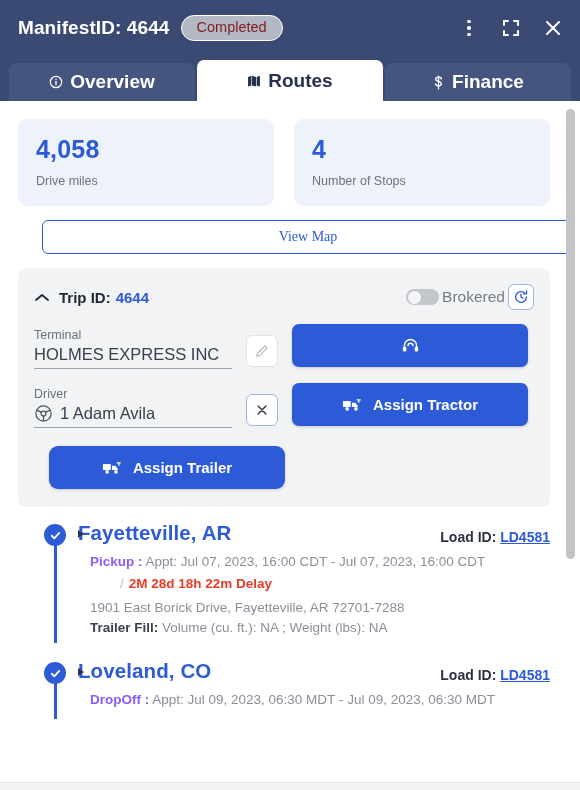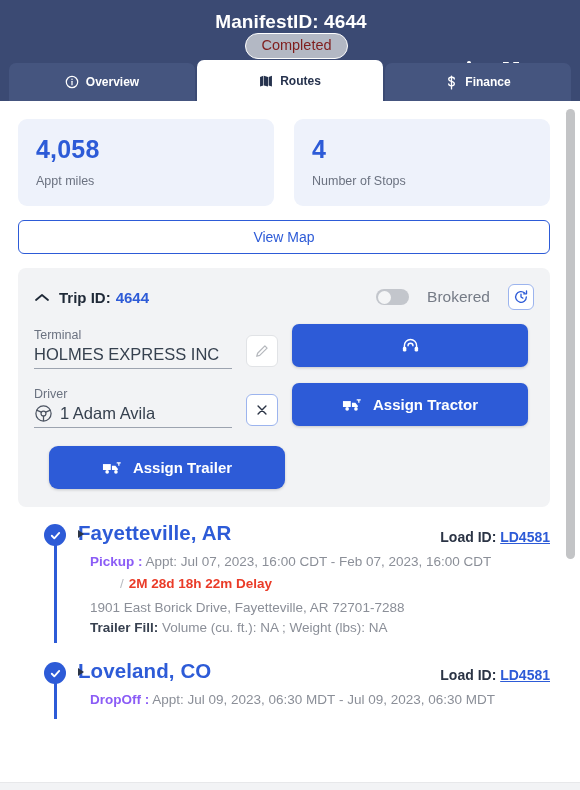--- a/index.html
+++ b/index.html
@@ -15,22 +15,21 @@
     background: #ffffff;
     overflow: hidden;
   }
 
   
   .header {
     height: 56px;
     background: #3b4a73;
     display: flex;
     align-items: center;
-    padding: 11px 16px 0 18px;
-    flex-direction: column;
+    padding: 0 16px 0 18px;
   }
   .header-title {
     color: #ffffff;
     font-size: 19px;
     font-weight: 600;
     letter-spacing: .1px;
     white-space: nowrap;
   }
   .status-badge {
     margin-left: 11px;
@@ -66,21 +65,21 @@
     padding: 0 8px;
   }
   .tab {
     flex: 1;
     height: 38px;
     display: flex;
     align-items: center;
     justify-content: center;
     gap: 7px;
     color: #ffffff;
-    font-size: 12px;
+    font-size: 19px;
     font-weight: 700;
     background: #45557f;
     border-radius: 7px 7px 0 0;
     margin: 0 1px;
     cursor: pointer;
   }
   .tab.active {
     background: #ffffff;
     color: #26324d;
     height: 41px;
@@ -121,22 +120,23 @@
 
   .viewmap-wrap { padding: 14px 30px 0 18px; }
   .view-map {
     width: 100%;
     height: 34px;
     border: 1px solid #2d5bd7;
     border-radius: 6px;
     background: #ffffff;
     color: #2d5bd7;
     font-size: 14px;
-    font-family: Liberation Sans, sans-serif;
-    cursor: pointer;
+    font-family: Liberation Serif, serif;
+    cursor: pointer;
+    margin-left: 24px;
   }
 
   
   .trip-panel {
     margin: 14px 30px 0 18px;
     background: #f2f3f5;
     border-radius: 8px;
     padding: 16px 16px 18px;
   }
   .trip-head {
@@ -157,21 +157,21 @@
     font-size: 15px;
     font-weight: 700;
     color: #2d5bd7;
     margin-left: 5px;
     cursor: pointer;
   }
   .trip-head-right {
     margin-left: auto;
     display: flex;
     align-items: center;
-    gap: 18px;
+    gap: 3px;
   }
   .toggle {
     width: 33px; height: 16px;
     background: #c3c6cc;
     border-radius: 9px;
     position: relative;
     cursor: pointer;
   }
   .toggle i {
     position: absolute;
@@ -405,21 +405,21 @@
       </svg>
       <span>Finance</span>
     </div>
   </div>
 
   <div class="body">
 
     <div class="stats">
       <div class="stat-card">
         <div class="stat-value">4,058</div>
-        <div class="stat-label">Appt miles</div>
+        <div class="stat-label">Drive miles</div>
       </div>
       <div class="stat-card">
         <div class="stat-value">4</div>
         <div class="stat-label">Number of Stops</div>
       </div>
     </div>
 
     <div class="viewmap-wrap">
       <button class="view-map">View Map</button>
     </div>
@@ -527,21 +527,21 @@
           <span class="stop-name">Fayetteville, AR</span>
           <span class="stop-loadid">
             <span>Load ID:</span>
             <a>LD4581</a>
           </span>
         </div>
         <div class="stop-detail">
           <b>Pickup :</b>
           <span>Appt: Jul 07, 2023, 16:00 CDT</span>
           <span>-</span>
-          <span>Feb 07, 2023, 16:00 CDT</span>
+          <span>Jul 07, 2023, 16:00 CDT</span>
         </div>
         <div class="delay">
           <span class="sep">/</span><span>2M 28d 18h 22m Delay</span>
         </div>
         <div class="addr">1901 East Borick Drive, Fayetteville, AR 72701-7288</div>
         <div class="fill">
           <b>Trailer Fill:</b>
           <span>Volume (cu. ft.): NA ; Weight (lbs): NA</span>
         </div>
       </div>

